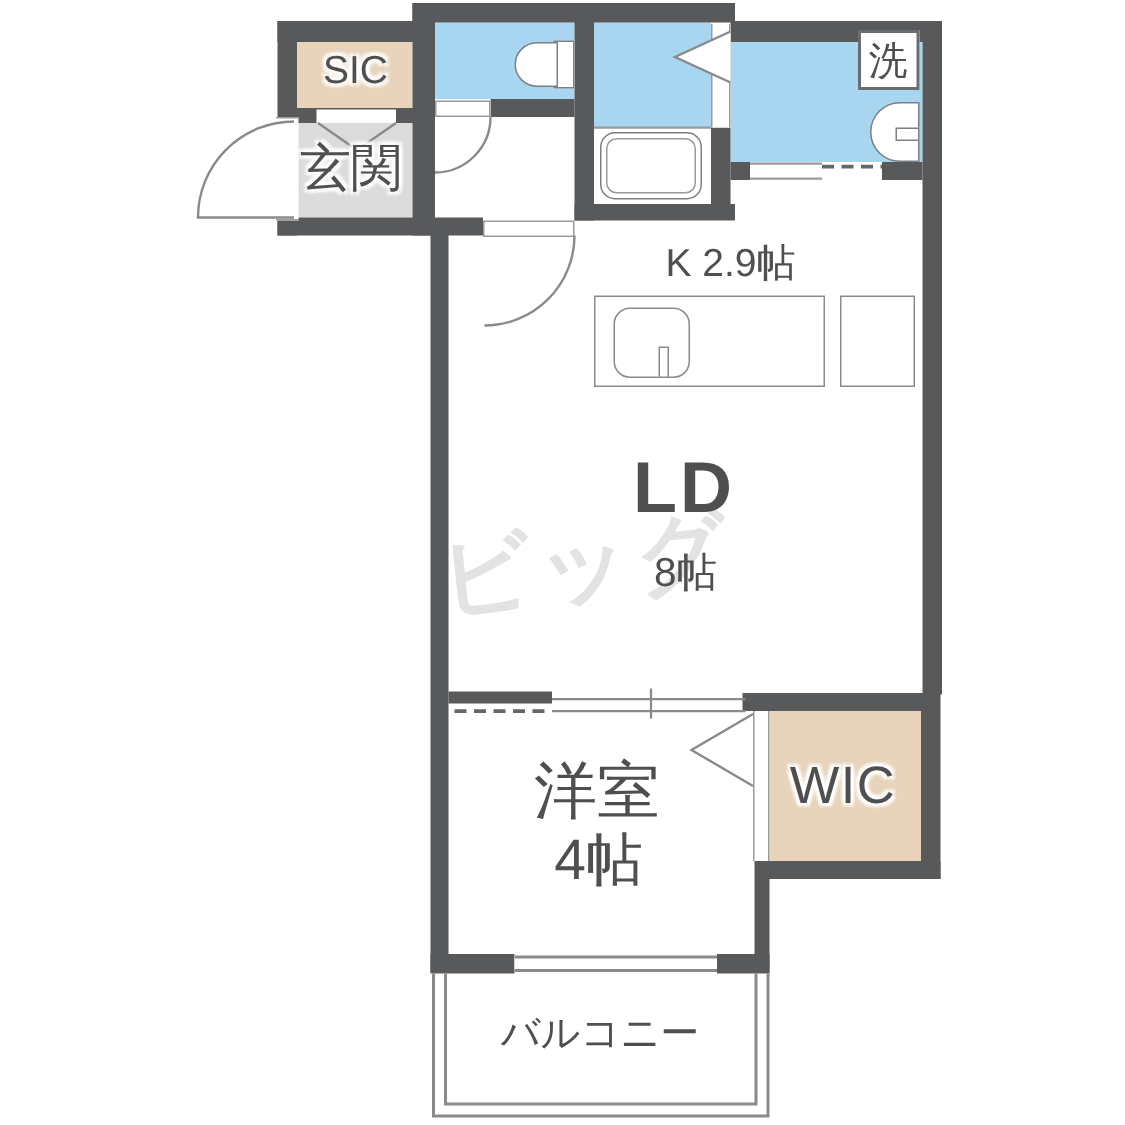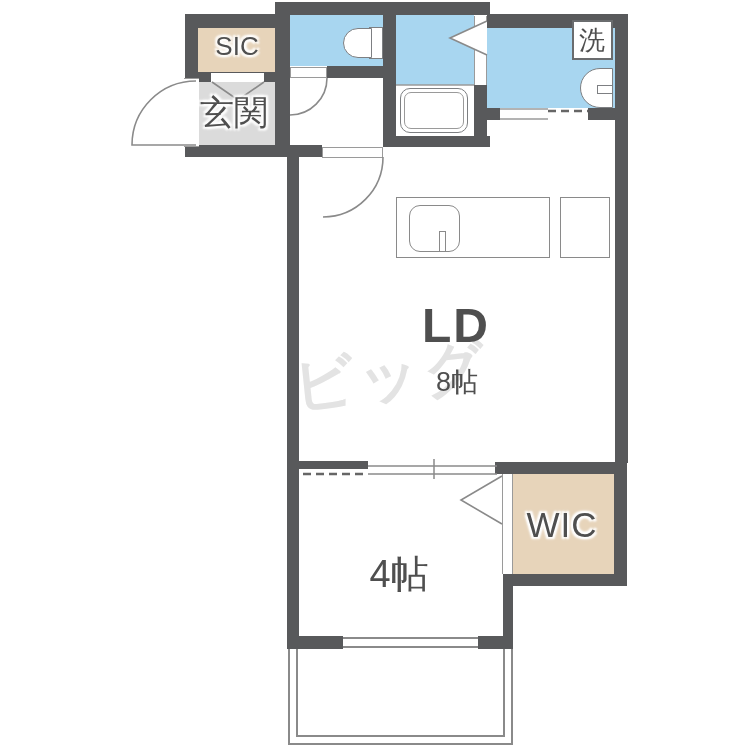--- a/index.html
+++ b/index.html
@@ -104,18 +104,21 @@
 
     <path d="M 289 649 L 289 744 L 512 744 L 512 649" fill="none" stroke="#8a8a8a" stroke-width="2"></path>
     <path d="M 297 649 L 297 736 L 504 736 L 504 649" fill="none" stroke="#8a8a8a" stroke-width="2"></path>
   </svg>
 
   <span id="watermark">ビッグ</span>
 
   <span class="lbl halo z5" style="left:237px;top:46px;font-size:26px;">SIC</span>
   <span class="lbl halo z5" style="left:234px;top:112px;font-size:34px;">玄関</span>
   <span class="lbl z6" style="left:592px;top:40px;font-size:26px;">洗</span>
+  <span class="lbl z5" style="left:487px;top:175px;font-size:26px;">K 2.9帖</span>
   <span class="lbl z5" style="left:456px;top:326px;font-size:48px;letter-spacing:2px;font-weight:bold;">LD</span>
   <span class="lbl z5" style="left:457px;top:382px;font-size:27px;">8帖</span>
+  <span class="lbl z5" style="left:398px;top:527px;font-size:42px;">洋室</span>
   <span class="lbl z5" style="left:399px;top:574px;font-size:38px;">4帖</span>
   <span class="lbl halo z5" style="left:562px;top:524px;font-size:35px;letter-spacing:1px;">WIC</span>
+  <span class="lbl z5" style="left:400px;top:688px;font-size:26px;">バルコニー</span>
 
 </div>
 
 </body></html>

